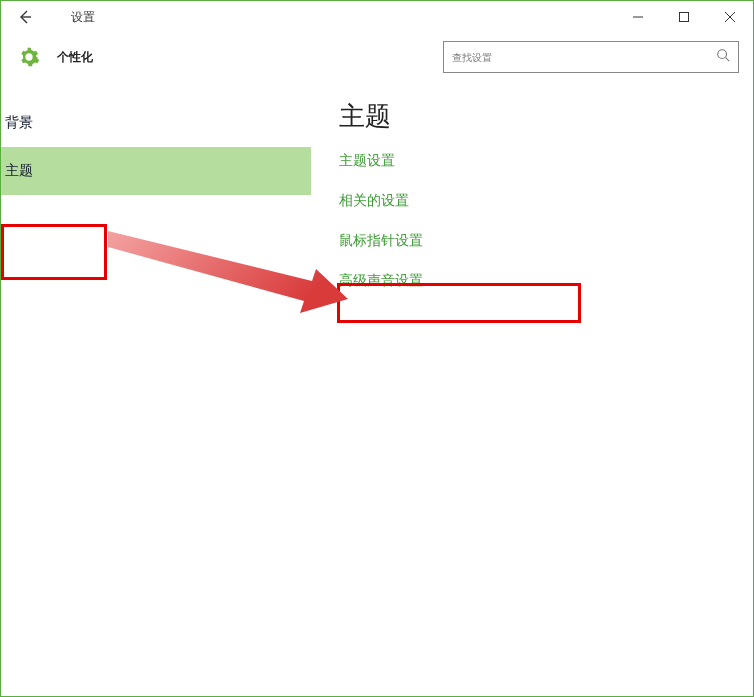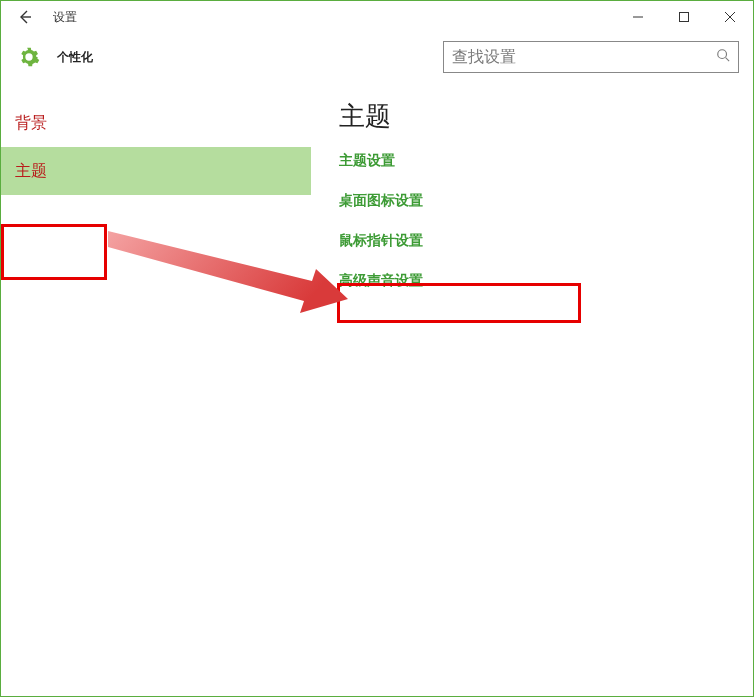--- a/index.html
+++ b/index.html
@@ -21,20 +21,21 @@
       border: 1px solid #5aad3f;
       display: flex;
       flex-direction: column;
       background: #fff;
     }
     .titlebar {
       height: 32px;
       display: flex;
       align-items: center;
       background: #fff;
+      gap: 18px;
     }
     .back-btn {
       width: 48px;
       height: 32px;
       display: flex;
       align-items: center;
       justify-content: center;
       color: #333;
       cursor: pointer;
     }
@@ -82,44 +83,44 @@
       border: 1px solid #888;
       display: flex;
       align-items: center;
       padding: 0 8px;
       background: #fff;
     }
     .search-input {
       flex: 1;
       border: none;
       outline: none;
-      font-size: 16px;
+      font-size: 10px;
       color: #15803d;
       background: transparent;
     }
     .search-input::placeholder { color: #7a7a7a; }
     .search-icon {
       color: #7a7a7a;
     }
     .content-row {
       flex: 1;
       display: flex;
       overflow: hidden;
     }
     .sidebar {
       width: 310px;
       padding-top: 18px;
     }
     .sidebar-item {
       height: 48px;
       display: flex;
       align-items: center;
-      padding-left: 14px;
-      font-size: 16px;
-      color: #b91c1c;
+      padding-left: 4px;
+      font-size: 14px;
+      color: #0f172a;
       cursor: pointer;
       position: relative;
     }
     .sidebar-item.selected {
       background: #b5dd9e;
     }
     .main {
       flex: 1;
       padding: 18px 20px 0 28px;
       position: relative;
@@ -135,21 +136,20 @@
       margin-top: 40px;
       margin-bottom: 18px;
     }
     .link-item {
       display: block;
       font-size: 14px;
       color: #3d9b35;
       margin-bottom: 22px;
       cursor: pointer;
       width: fit-content;
-      font-weight: bold;
     }
     
     .hl-box {
       position: absolute;
       border: 3px solid #e60000;
       pointer-events: none;
     }
     .arrow-overlay {
       position: absolute;
       pointer-events: none;
@@ -211,21 +211,21 @@
         </div>
       <div class="sidebar-item selected">
           <span>主题</span>
         </div>
     </div>
 
     <div class="main">
       <div class="heading-lg">主题</div>
       <a class="link-item">主题设置</a>
 
-      <a class="link-item">桌面图标设置</a>
+      <a class="link-item">相关的设置</a>
       <a class="link-item">鼠标指针设置</a>
       <a class="link-item">高级声音设置</a>
     </div>
   </div>
 
   <div class="hl-box" style="left:1px; top:224px; width:106px; height:56px;"></div>
   <div class="hl-box" style="left:337px; top:283px; width:244px; height:40px;"></div>
   <svg class="arrow-overlay" style="left:104px; top:223px; width:244px; height:90px;" viewBox="0 0 244 90">
     <defs>
       <linearGradient id="ag" x1="0" y1="0" x2="1" y2="0.3">

